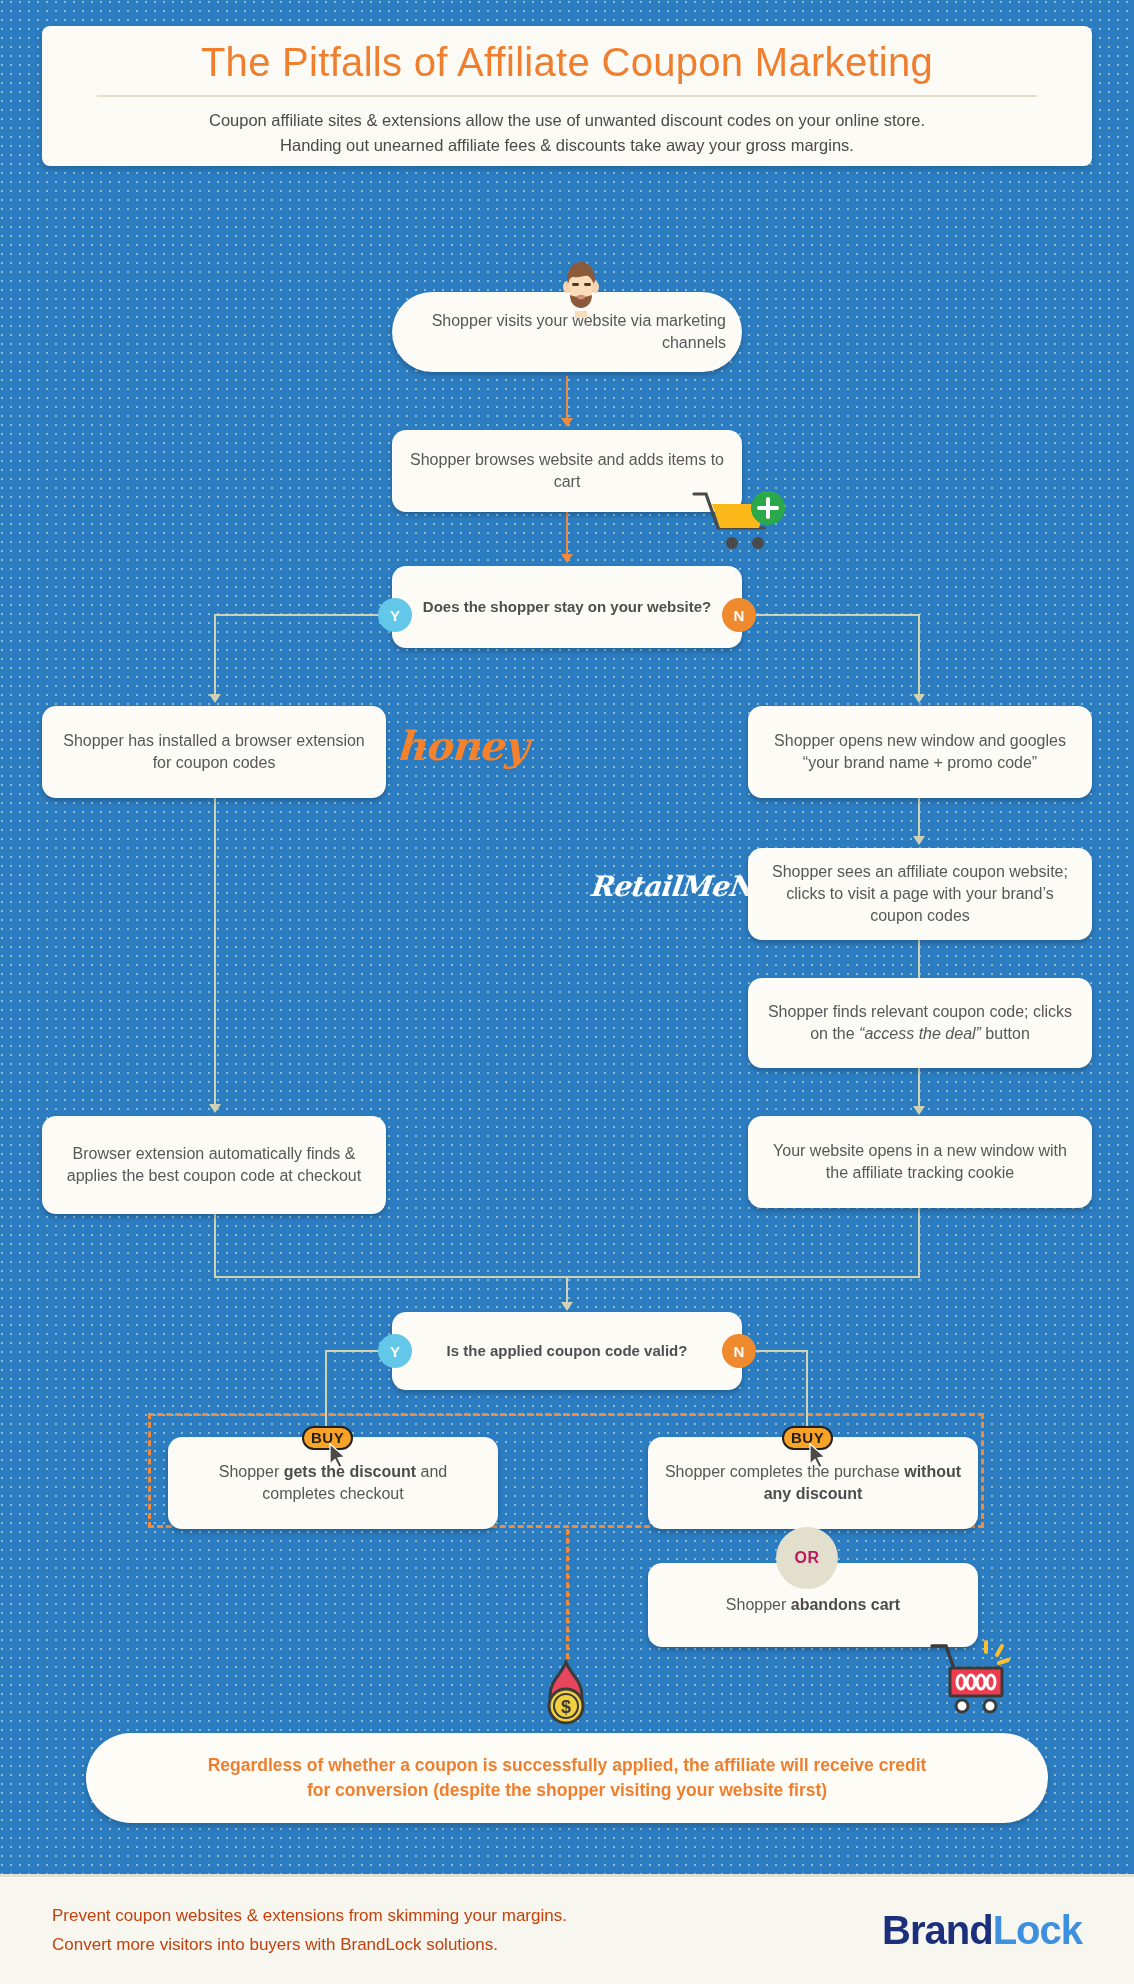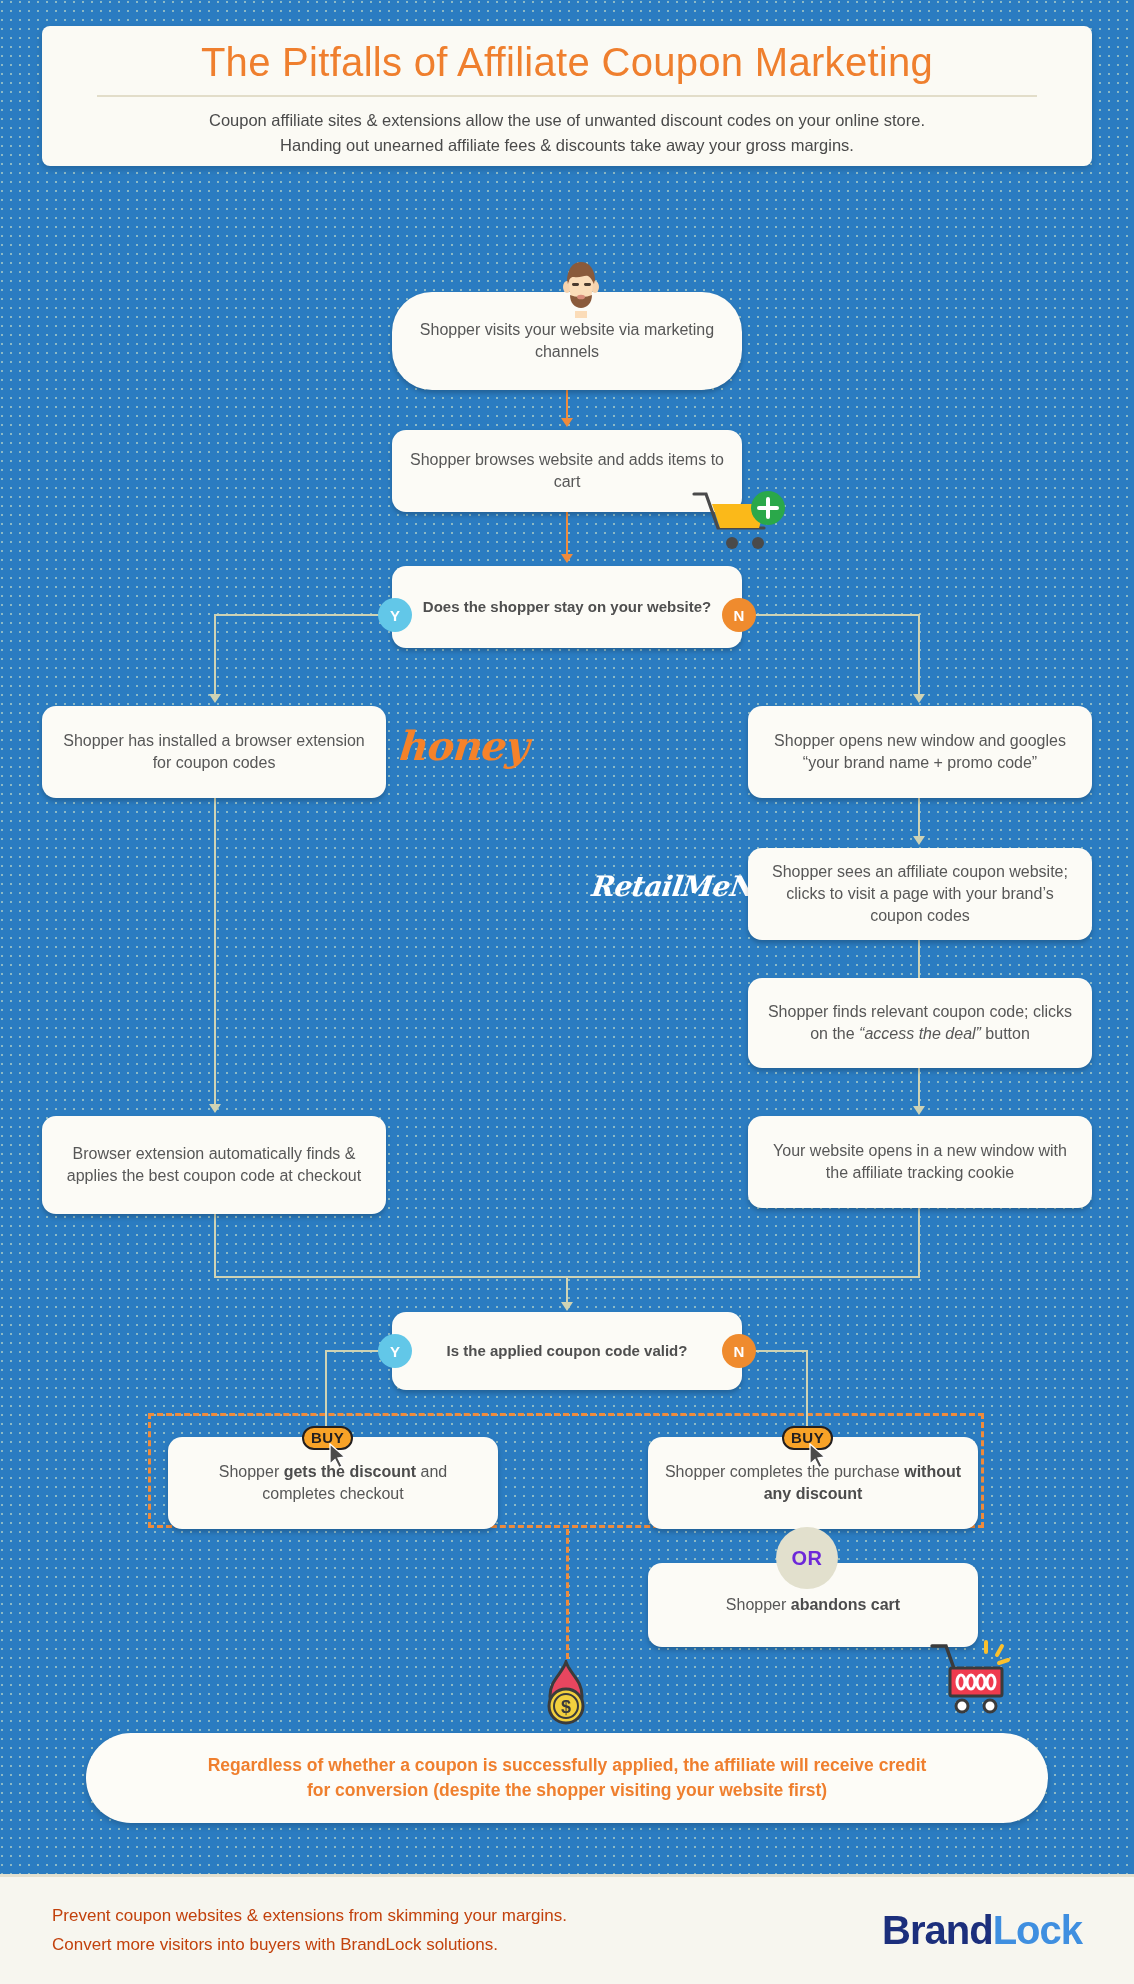--- a/index.html
+++ b/index.html
@@ -75,22 +75,22 @@
 
   
   .badge {
     position: absolute; border-radius: 50%;
     display: flex; align-items: center; justify-content: center;
     font-weight: bold; color: #fff; z-index: 8;
   }
   .badge.y { background: #62c7e8; width: 34px; height: 34px; font-size: 15px; }
   .badge.n { background: #ef8b2e; width: 34px; height: 34px; font-size: 15px; }
   .badge.or {
-    background: #e2e0cd; color: #6d28d9; width: 62px; height: 62px;
-    font-size: 20px; letter-spacing: 0.5px;
+    background: #e2e0cd; color: #be185d; width: 62px; height: 62px;
+    font-size: 16px; letter-spacing: 0.5px;
   }
 
   
   .dashed-region {
     position: absolute;
     border: 3px dashed #ef8b3c;
     z-index: 1;
   }
 
   
@@ -173,21 +173,21 @@
       <path d="M24 26c0 18 4 28 12 28s12-10 12-28c0-8-5-12-12-12s-12 4-12 12z" fill="#fbdcb8"></path>
       <path d="M23 24c2-9 8-13 13-13s11 4 13 13c1 4 0 7 0 7s-3-7-6-8c-4-1-7 2-14 1-3-.5-5 2-6 7 0 0-1-3 0-7z" fill="#8a5a3b"></path>
       <rect x="27" y="30" width="7" height="3" rx="1.4" fill="#4a3a2e"></rect>
       <rect x="39" y="30" width="7" height="3" rx="1.4" fill="#4a3a2e"></rect>
       <path d="M25 42c3 1 6 2 11 2s8-1 11-2c0 8-5 13-11 13s-11-5-11-13z" fill="#8a5a3b"></path>
       <ellipse cx="36" cy="44" rx="4" ry="2.3" fill="#d88b7a"></ellipse>
       <path d="M30 58h12v7H30z" fill="#fbdcb8"></path>
     </svg>
   </div>
 
-  <div class="node pill" style="left:392px; top:292px; width:350px; height:98px;">Shopper visits your website via marketing channels</div>
+  <div class="node pill" style="left:392px; top:292px; width:350px; height:80px;text-align:right;">Shopper visits your website via marketing channels</div>
 
   <div class="vline" style="left:566px; top:376px; height:48px;"></div>
   <div class="arrow-d orange" style="left:561px; top:418px;"></div>
   <div class="vline orange" style="left:566px; top:376px; height:44px;"></div>
 
   <div class="node" style="left:392px; top:430px; width:350px; height:82px;">Shopper browses website and adds items to cart</div>
 
   <div class="cart-ic" style="left:688px; top:486px;">
     <svg width="110" height="70" viewBox="0 0 110 70">
       <path d="M6 8h12l12 34h46" stroke="#4a4a4a" stroke-width="3.2" fill="none" stroke-linecap="round"></path>

